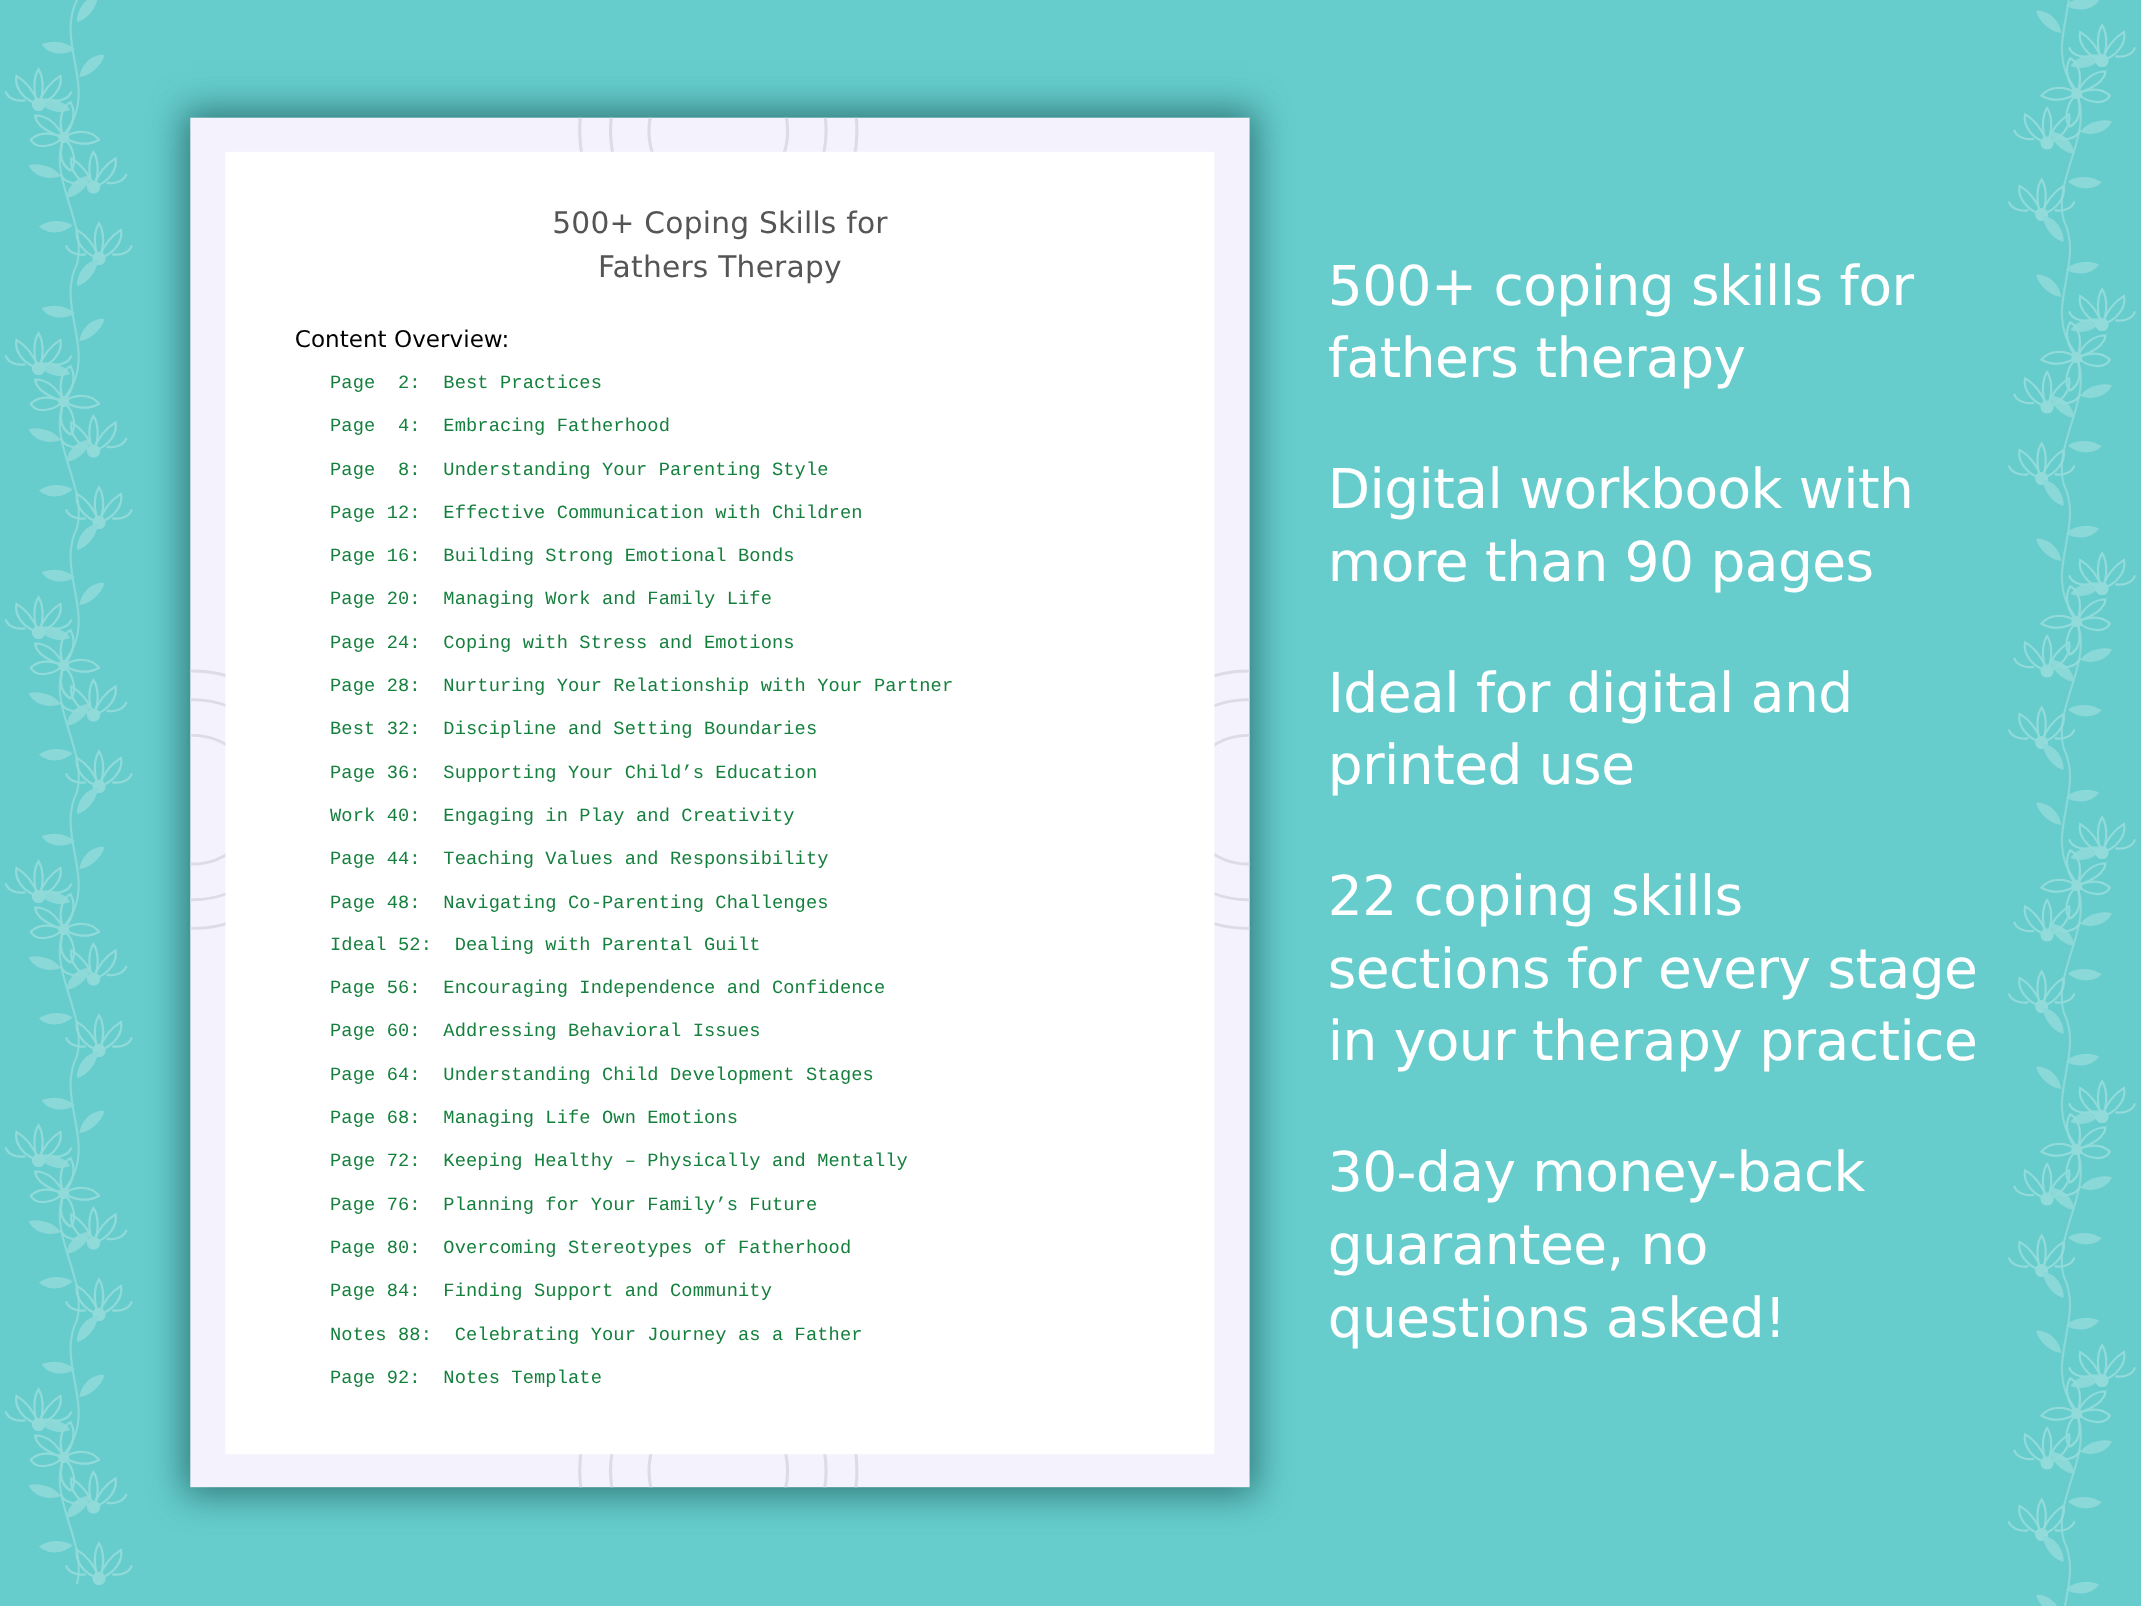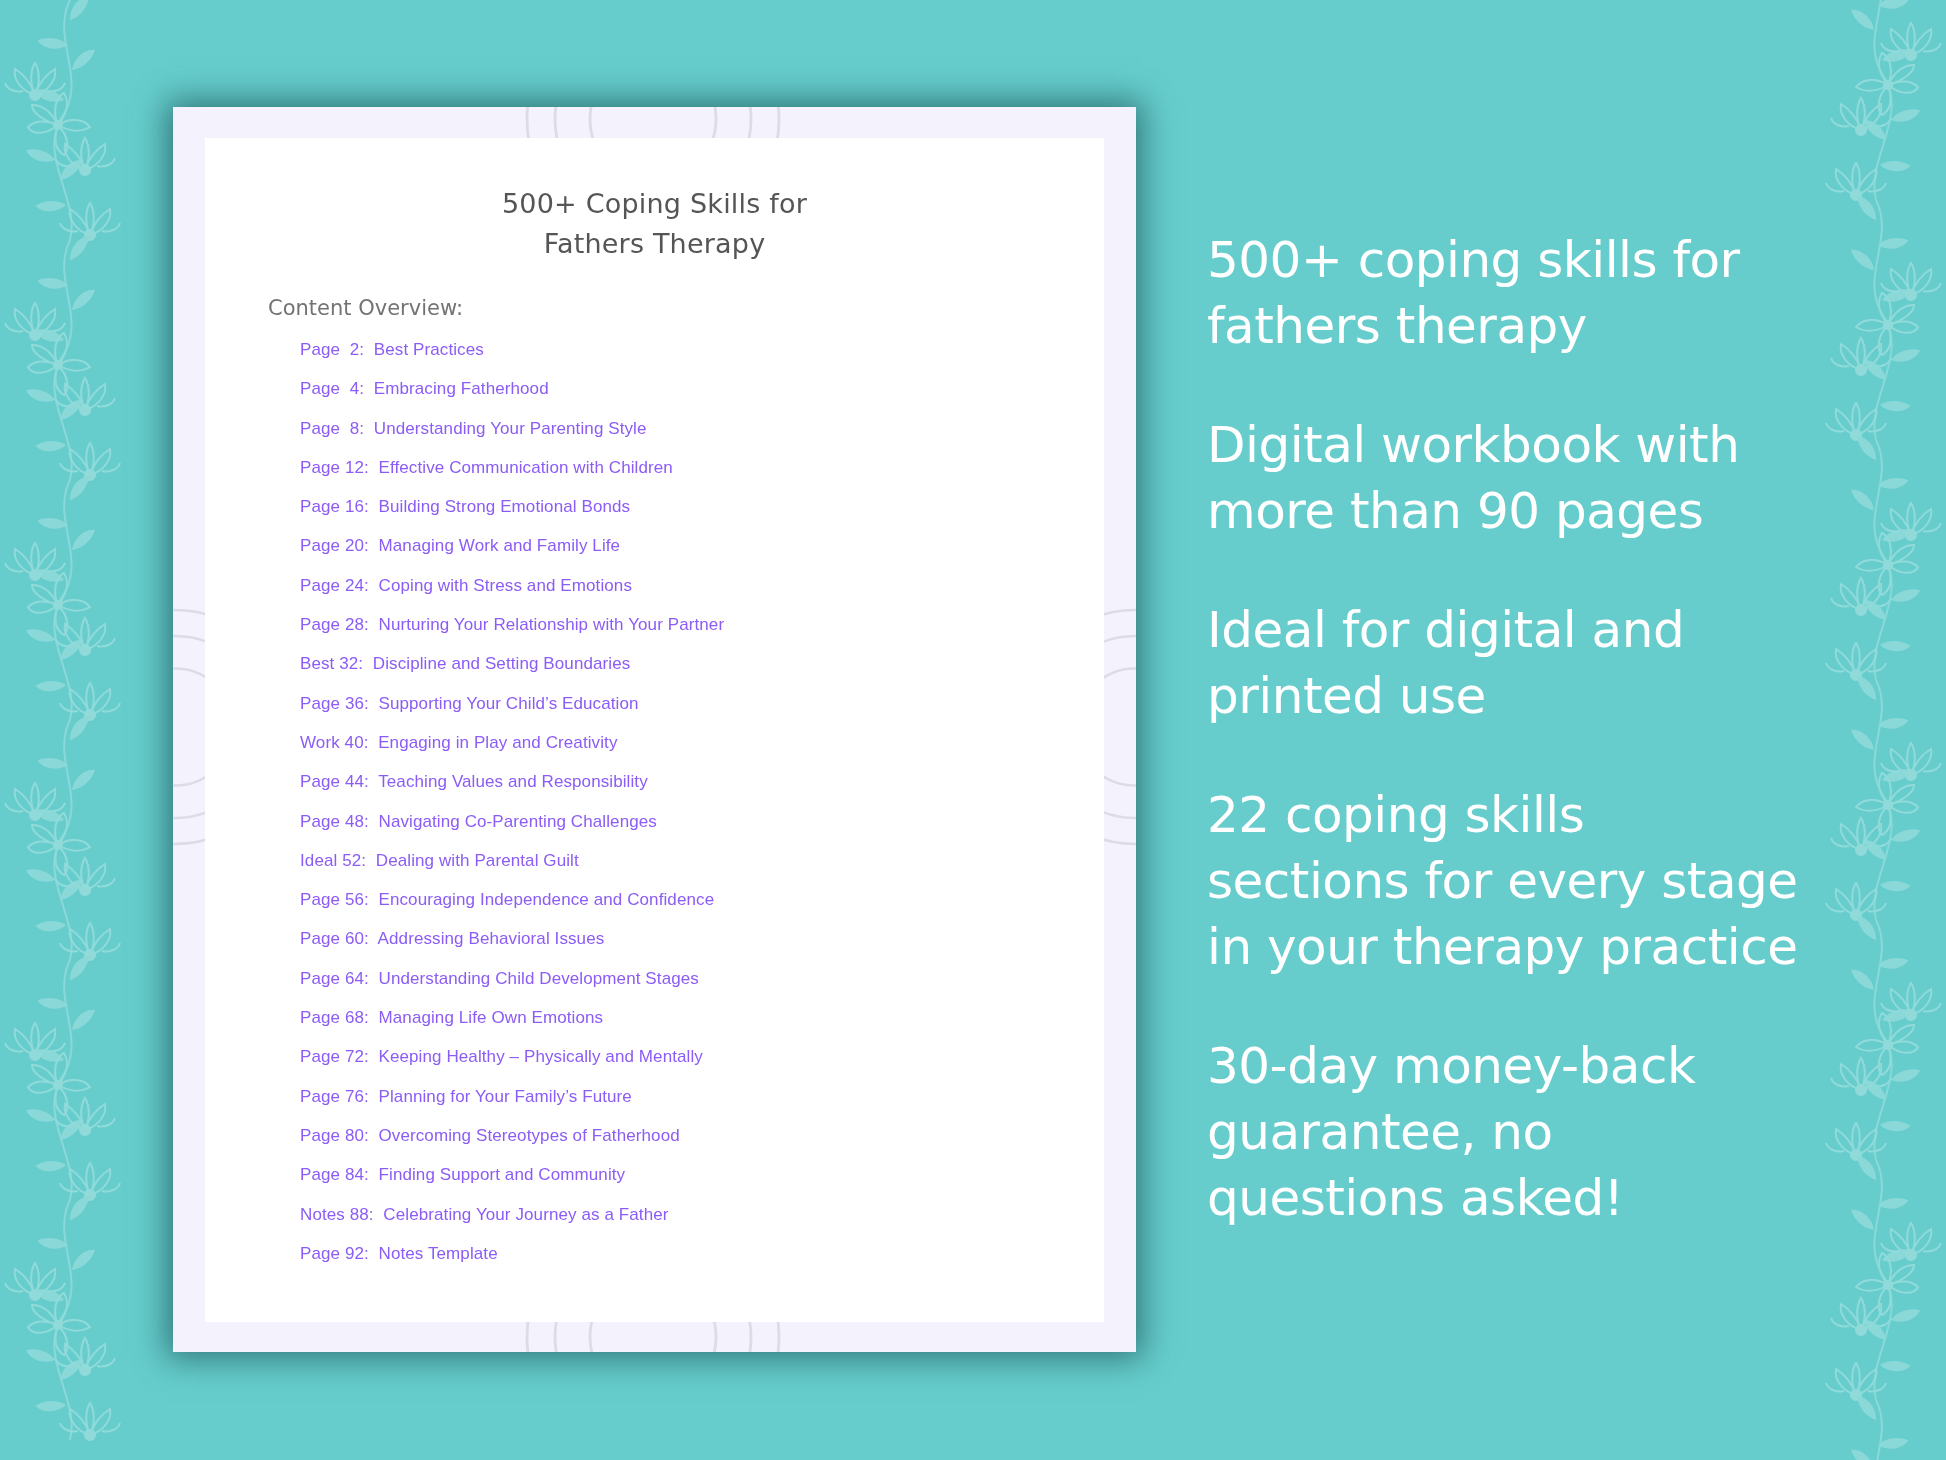--- a/index.html
+++ b/index.html
@@ -43,33 +43,33 @@
       line-height: 40px;
       color: #555555;
       letter-spacing: 0.2px;
     }
     .overview-heading {
       position: absolute;
       left: 63px; top: 155px;
       font-family: "DejaVu Sans", sans-serif;
       font-size: 21px;
       line-height: 30px;
-      color: #737373;
+      color: #000000;
     }
     .toc {
       position: absolute;
       left: 95px; top: 197px;
       list-style: none;
     }
     .toc-item {
       height: 39.3px;
       line-height: 30px;
-      font-family: Liberation Sans, sans-serif;
+      font-family: Liberation Mono, monospace;
       font-size: 17px;
-      color: #8b5cf6;
+      color: #15803d;
       white-space: pre;
       letter-spacing: 0.1px;
     }
     .toc-page { display: inline; }
     .toc-sep { display: inline; }
 
     .features {
       position: absolute;
       left: 1207px; top: 227px;
       width: 720px;

